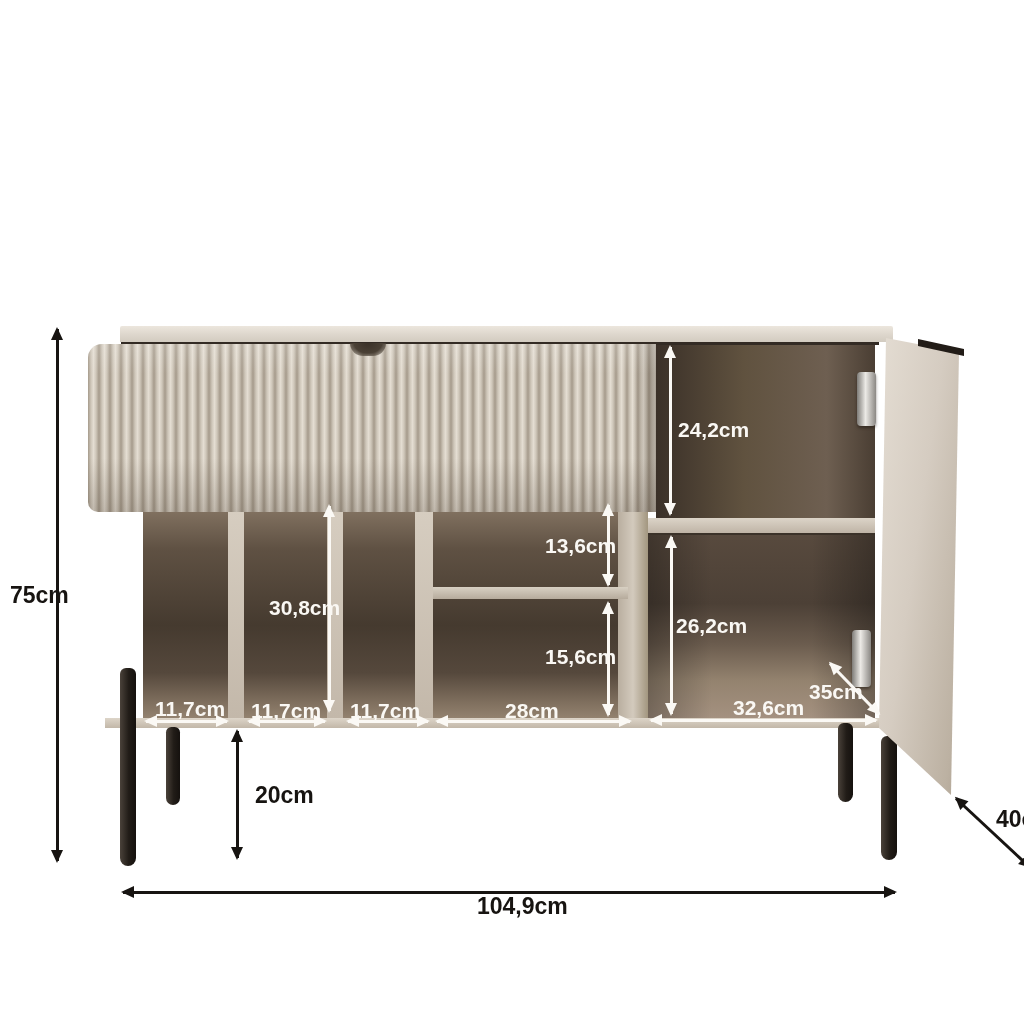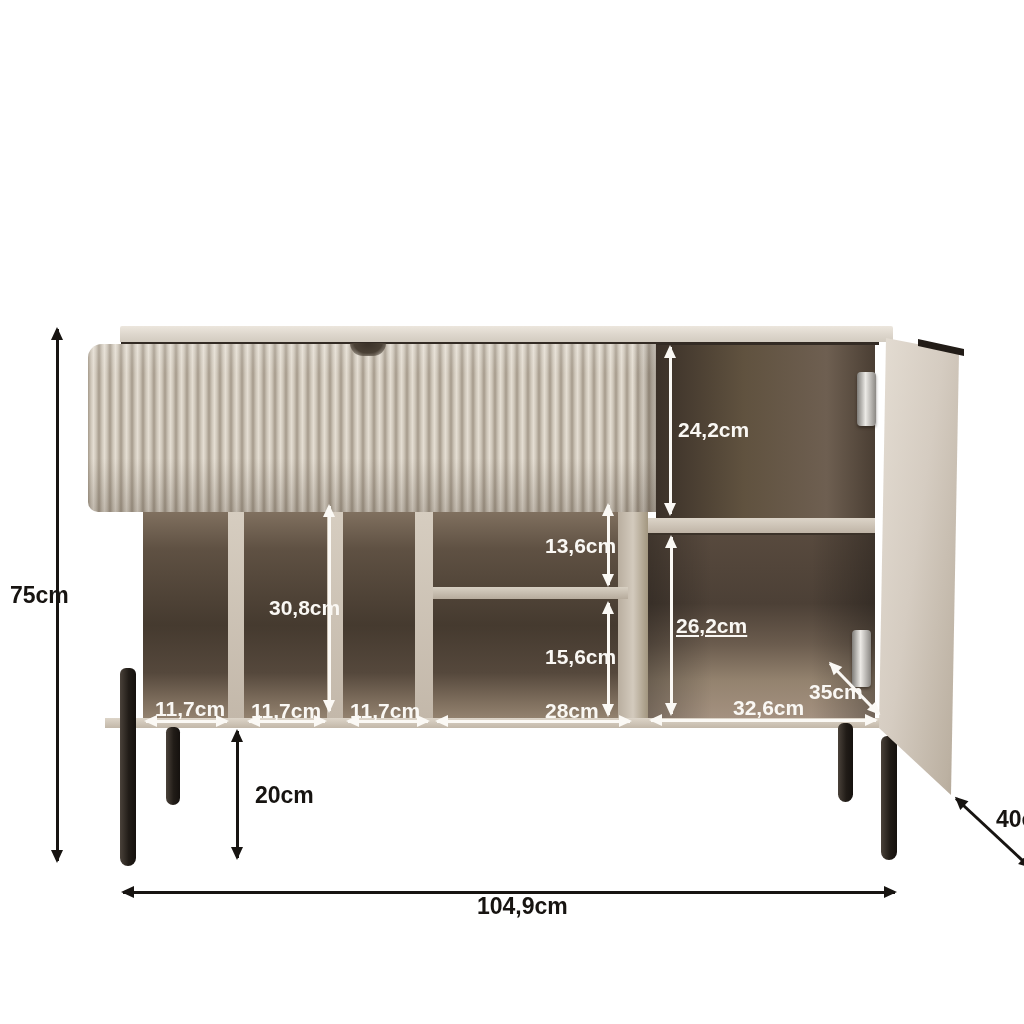--- a/index.html
+++ b/index.html
@@ -146,25 +146,25 @@
 
   <div class="av b" style="left:56px;top:329px;height:532px;"></div>
   <div class="av b" style="left:236px;top:731px;height:127px;"></div>
   <div class="ah b" style="left:123px;top:891px;width:772px;"></div>
   <div class="ah b diag" style="left:956px;top:797px;width:101px;transform:rotate(43deg);"></div>
 
   <div class="lbl lw" style="left:678px;top:418px;">24,2cm</div>
   <div class="lbl lw" style="left:545px;top:534px;">13,6cm</div>
   <div class="lbl lw" style="left:545px;top:645px;">15,6cm</div>
   <div class="lbl lw" style="left:269px;top:596px;">30,8cm</div>
-  <div class="lbl lw" style="left:676px;top:614px;text-decoration:underline;">26,2cm</div>
+  <div class="lbl lw" style="left:676px;top:614px;">26,2cm</div>
   <div class="lbl lw" style="left:155px;top:697px;">11,7cm</div>
   <div class="lbl lw" style="left:251px;top:699px;">11,7cm</div>
   <div class="lbl lw" style="left:350px;top:699px;">11,7cm</div>
-  <div class="lbl lw" style="left:505px;top:699px;margin-left:40px;">28cm</div>
+  <div class="lbl lw" style="left:505px;top:699px;">28cm</div>
   <div class="lbl lw" style="left:733px;top:696px;text-align:center;">32,6cm</div>
   <div class="lbl lw" style="left:809px;top:680px;">35cm</div>
 
   <div class="lbl lb" style="left:10px;top:582px;">75cm</div>
   <div class="lbl lb" style="left:255px;top:782px;">20cm</div>
   <div class="lbl lb" style="left:477px;top:893px;">104,9cm</div>
   <div class="lbl lb" style="left:996px;top:806px;">40cm</div>
 
 </div>
 

